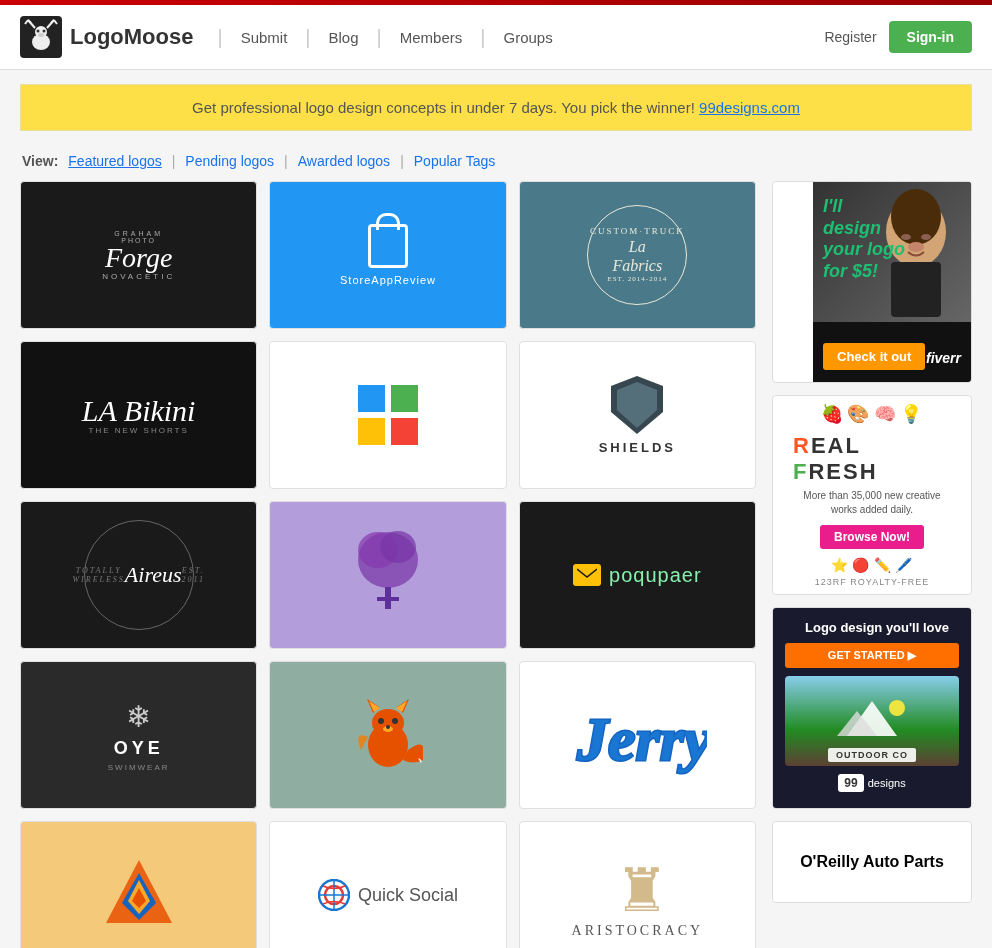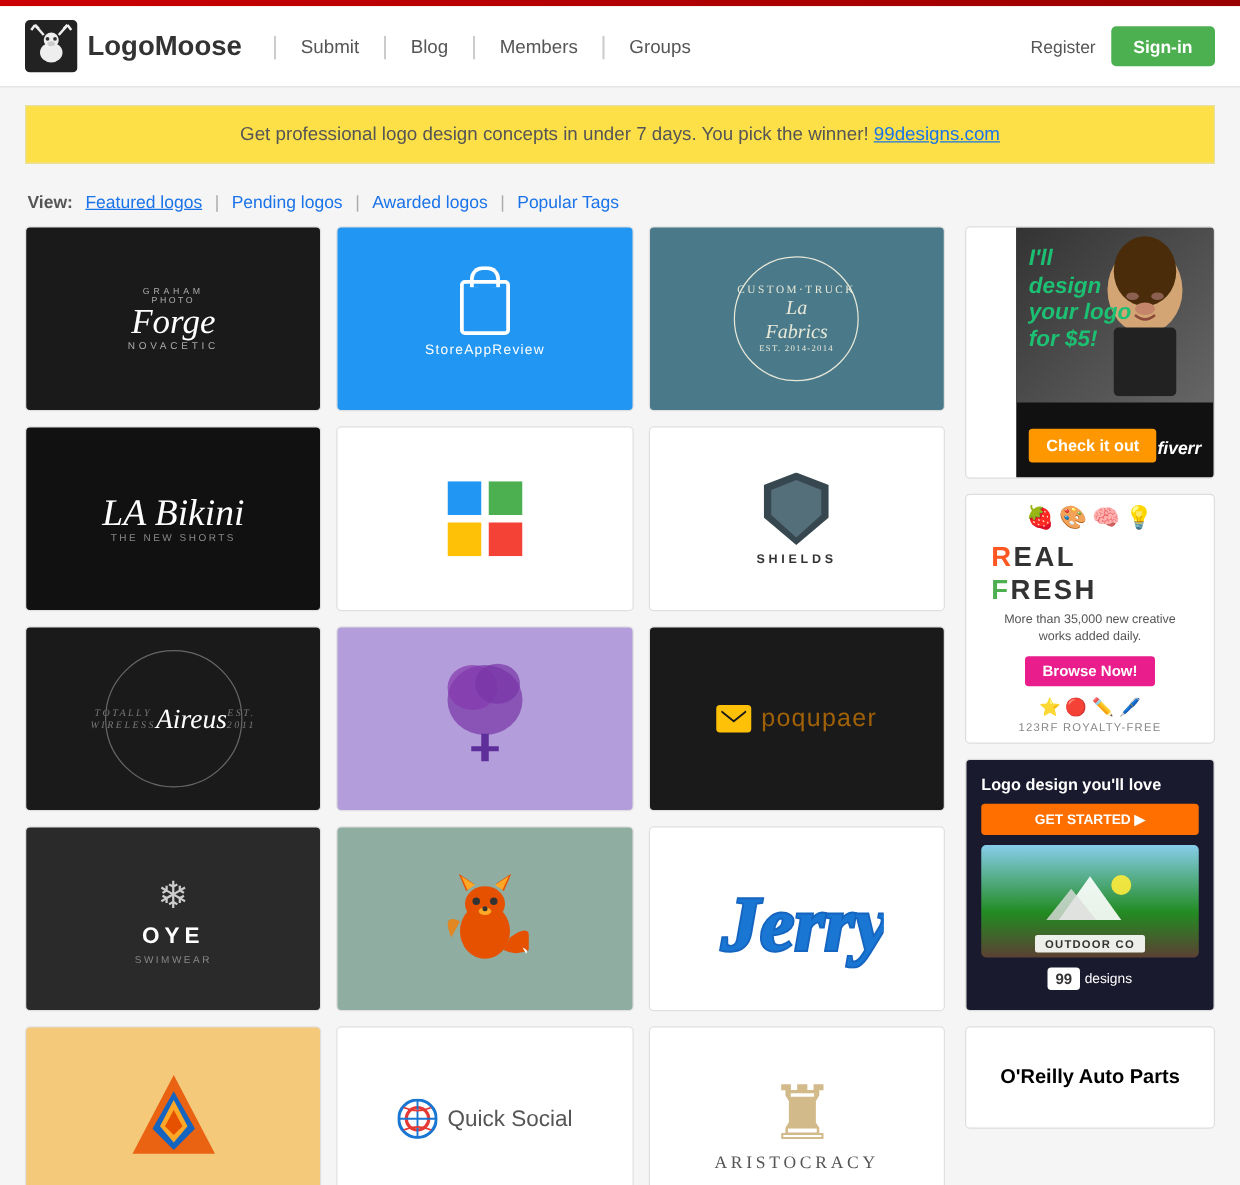--- a/index.html
+++ b/index.html
@@ -278,21 +278,21 @@
     }
 
     
     .shields-wrap {
       display: flex;
       flex-direction: column;
       align-items: center;
       gap: 6px;
     }
     .shields-name {
-      font-size: 10px;
+      font-size: 13px;
       letter-spacing: 3px;
       color: #333;
       font-weight: bold;
     }
 
     
     .aireus-text {
       color: #fff;
       font-family: serif;
       font-size: 20px;
@@ -305,21 +305,21 @@
       display: flex;
       align-items: center;
       justify-content: center;
     }
 
     
     .tree-svg { opacity: 0.8; }
 
     
     .poqupaer-text {
-      color: #a16207;
+      color: #86efac;
       font-size: 20px;
       letter-spacing: 1px;
       display: flex;
       align-items: center;
       gap: 8px;
       text-align: center;
     }
     .poqupaer-icon {
       width: 28px;
       height: 22px;
@@ -682,21 +682,21 @@
             <span>🔴</span>
             <span>✏️</span>
             <span>🖊️</span>
         </div>
         <div style="font-size:9px;color:#888;letter-spacing:1px;">123RF ROYALTY-FREE</div>
       </div>
     </div>
 
     <div class="ad-box">
       <div style="background:#1a1a2e;padding:12px;height:200px;display:flex;flex-direction:column;gap:8px;position:relative;overflow:hidden;">
-        <div style="color:#fff;font-size:13px;font-weight:bold;">Logo design you'll love</div>
+        <div style="color:#fff;font-size:13px;font-weight:bold;margin-left:20px;">Logo design you'll love</div>
 
         <div style="background:#ff6f00;color:#fff;padding:6px 10px;border-radius:3px;font-size:11px;font-weight:bold;cursor:pointer;text-align:center;">GET STARTED ▶</div>
         <div style="background:linear-gradient(to bottom, #87ceeb 0%, #228b22 60%, #5c4033 100%);height:90px;border-radius:4px;display:flex;align-items:center;justify-content:center;position:relative;">
           <svg width="80" height="50" viewBox="0 0 80 50">
             <polygon points="40,5 65,40 15,40" fill="#fff" opacity="0.9"></polygon>
             <polygon points="25,15 45,40 5,40" fill="#ddd" opacity="0.8"></polygon>
             <circle cx="65" cy="12" r="8" fill="#ffeb3b" opacity="0.9"></circle>
           </svg>
           <div style="position:absolute;bottom:4px;left:50%;transform:translateX(-50%);background:rgba(255,255,255,0.9);padding:2px 8px;border-radius:2px;font-size:9px;font-weight:bold;letter-spacing:1px;color:#333;white-space:nowrap;">OUTDOOR CO</div>
         </div>

